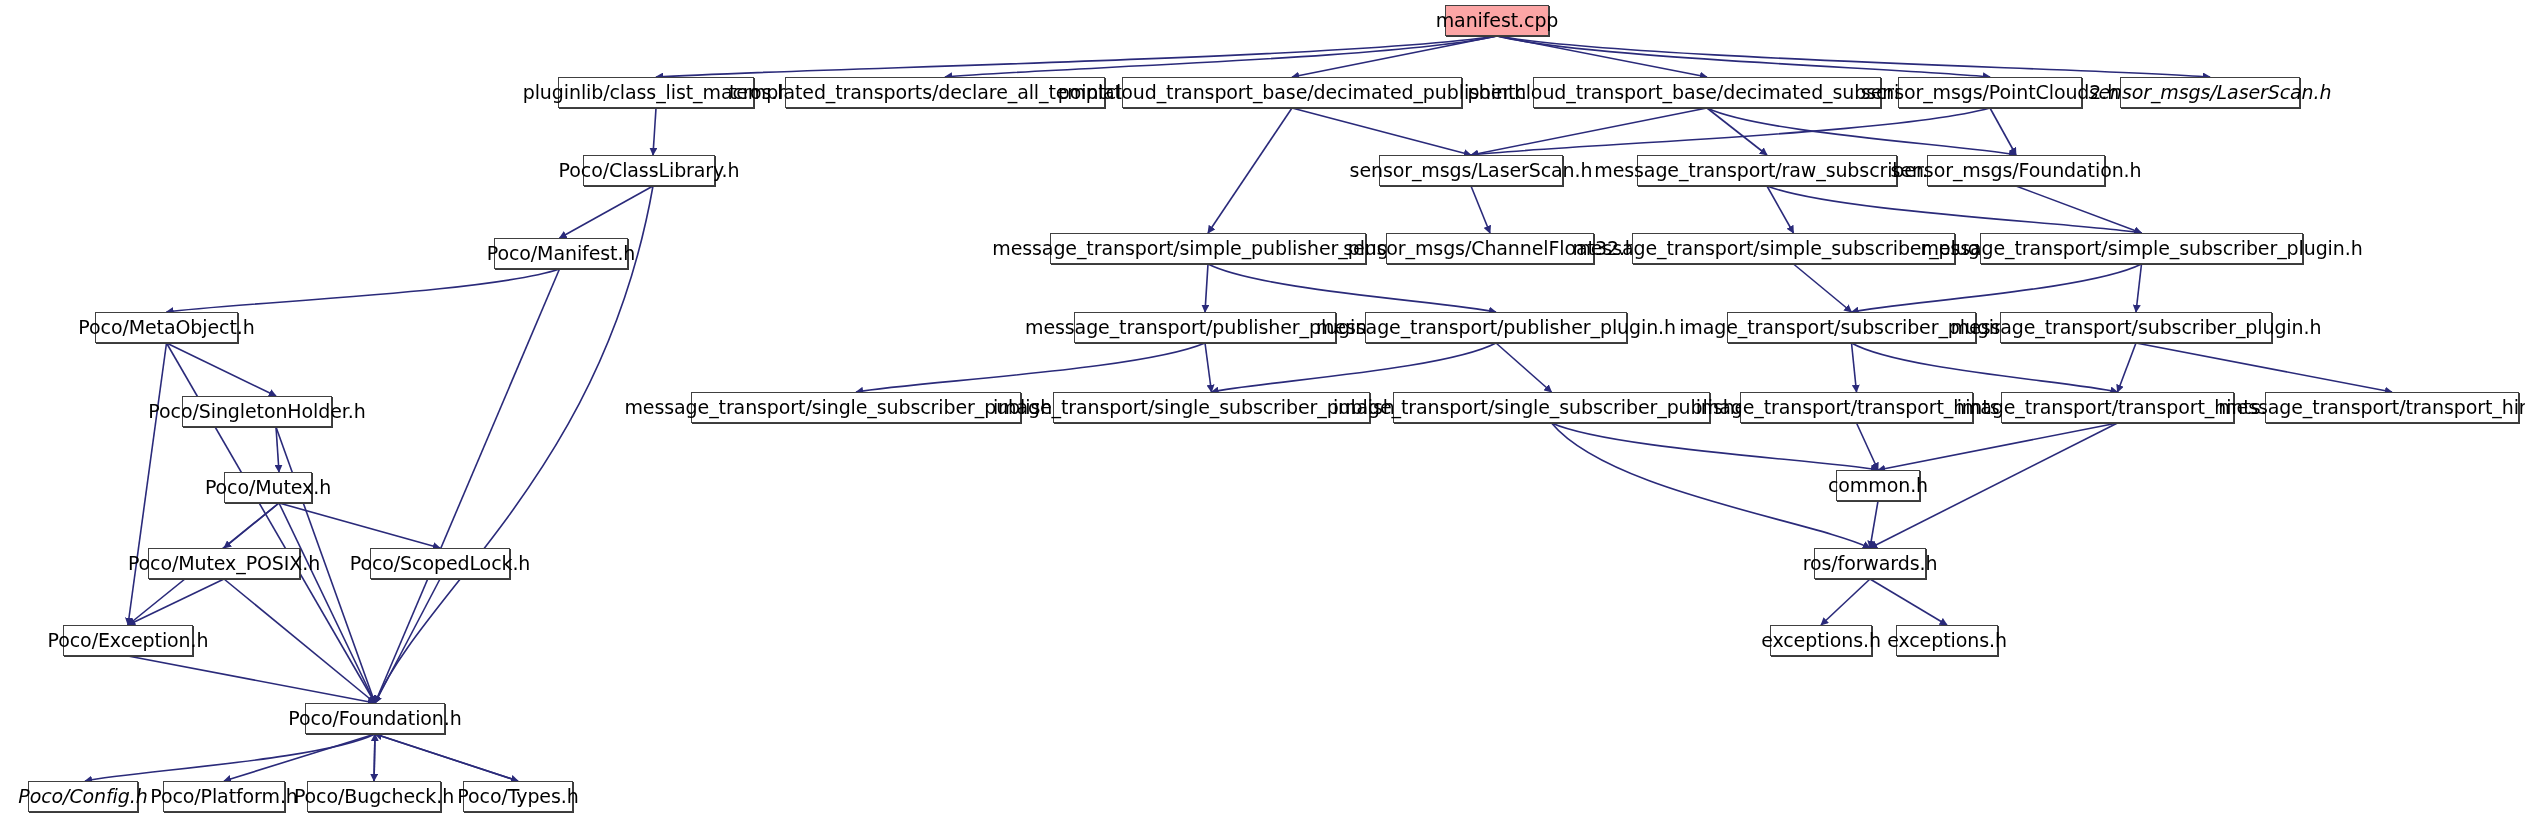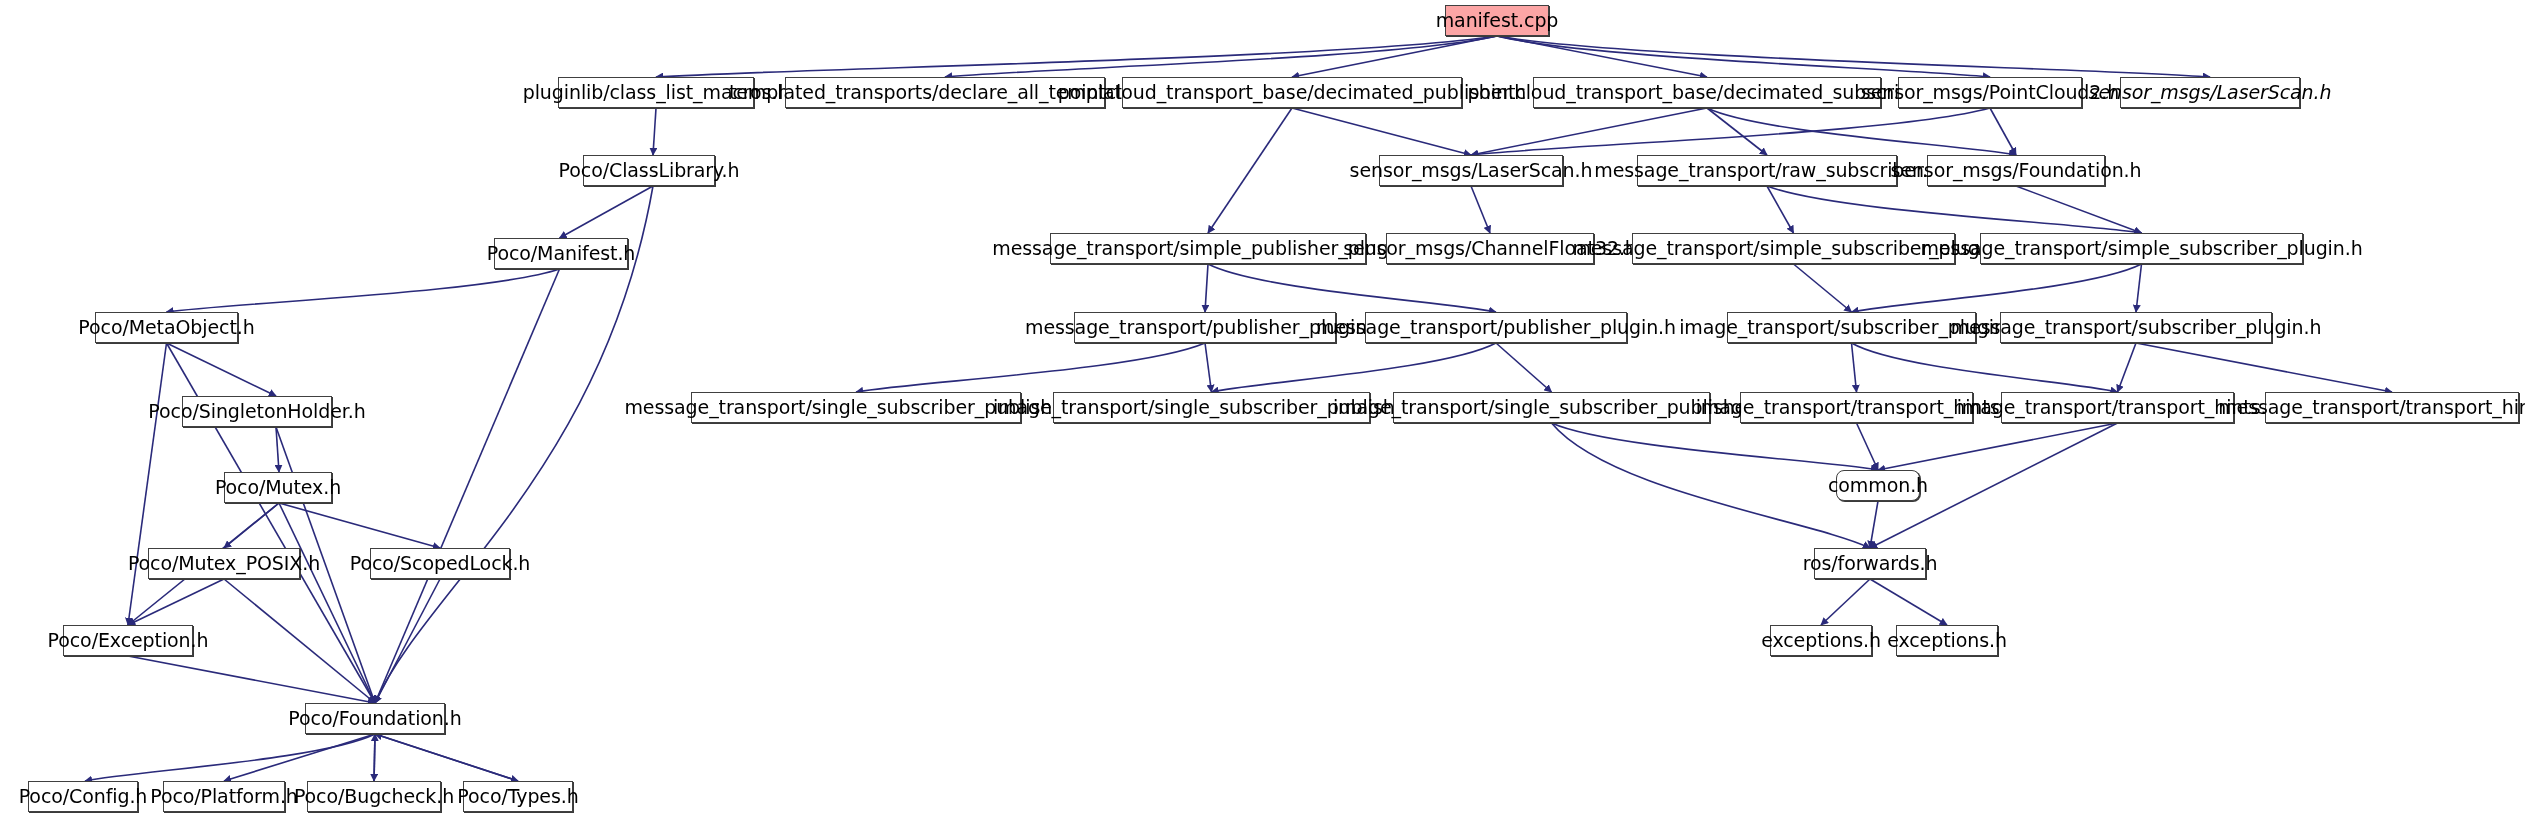--- a/index.html
+++ b/index.html
@@ -136,33 +136,33 @@
       <div class="node" style="left: 1050px; top: 233px; width: 316px;">message_transport/simple_publisher_plugin.h</div>
       <div class="node" style="left: 1386px; top: 233px; width: 208px;">sensor_msgs/ChannelFloat32.h</div>
       <div class="node" style="left: 1632px; top: 233px; width: 323px;">message_transport/simple_subscriber_plugin.h</div>
       <div class="node" style="left: 1980px; top: 233px; width: 323px;">message_transport/simple_subscriber_plugin.h</div>
       <div class="node" style="left: 95px; top: 312px; width: 143px;">Poco/MetaObject.h</div>
       <div class="node" style="left: 182px; top: 396px; width: 150px;">Poco/SingletonHolder.h</div>
       <div class="node" style="left: 1074px; top: 312px; width: 262px;">message_transport/publisher_plugin.h</div>
       <div class="node" style="left: 1365px; top: 312px; width: 262px;">message_transport/publisher_plugin.h</div>
       <div class="node" style="left: 1727px; top: 312px; width: 249px;">image_transport/subscriber_plugin.h</div>
       <div class="node" style="left: 2000px; top: 312px; width: 272px;">message_transport/subscriber_plugin.h</div>
-      <div class="node" style="left: 224px; top: 472px; width: 108px;">Poco/Mutex.h</div>
+      <div class="node" style="left: 224px; top: 472px; width: 88px;">Poco/Mutex.h</div>
       <div class="node" style="left: 691px; top: 392px; width: 330px;">message_transport/single_subscriber_publisher.h</div>
       <div class="node" style="left: 1053px; top: 392px; width: 317px;">image_transport/single_subscriber_publisher.h</div>
       <div class="node" style="left: 1393px; top: 392px; width: 317px;">image_transport/single_subscriber_publisher.h</div>
       <div class="node" style="left: 1740px; top: 392px; width: 233px;">image_transport/transport_hints.h</div>
       <div class="node" style="left: 2001px; top: 392px; width: 233px;">image_transport/transport_hints.h</div>
       <div class="node" style="left: 2265px; top: 392px; width: 254px;">message_transport/transport_hints.h</div>
       <div class="node" style="left: 148px; top: 548px; width: 152px;">Poco/Mutex_POSIX.h</div>
       <div class="node" style="left: 370px; top: 548px; width: 140px;">Poco/ScopedLock.h</div>
-      <div class="node" style="left: 1836px; top: 470px; width: 84px; border-radius: 8px;">common.h</div>
+      <div class="node" style="left: 1836px; top: 470px; width: 84px;">common.h</div>
       <div class="node" style="left: 1814px; top: 548px; width: 112px;">ros/forwards.h</div>
       <div class="node" style="left: 63px; top: 625px; width: 130px;">Poco/Exception.h</div>
       <div class="node" style="left: 305px; top: 703px; width: 140px;">Poco/Foundation.h</div>
       <div class="node" style="left: 1770px; top: 625px; width: 102px;">exceptions.h</div>
       <div class="node" style="left: 1896px; top: 625px; width: 102px;">exceptions.h</div>
-      <div class="node" style="left: 28px; top: 781px; width: 110px;">Poco/Config.h</div>
+      <div class="node" style="left: 28px; top: 781px; width: 110px; font-style: italic;">Poco/Config.h</div>
       <div class="node" style="left: 163px; top: 781px; width: 122px;">Poco/Platform.h</div>
       <div class="node" style="left: 307px; top: 781px; width: 134px;">Poco/Bugcheck.h</div>
       <div class="node" style="left: 463px; top: 781px; width: 110px;">Poco/Types.h</div>
     </div>
 </div>
 
 </body></html>

